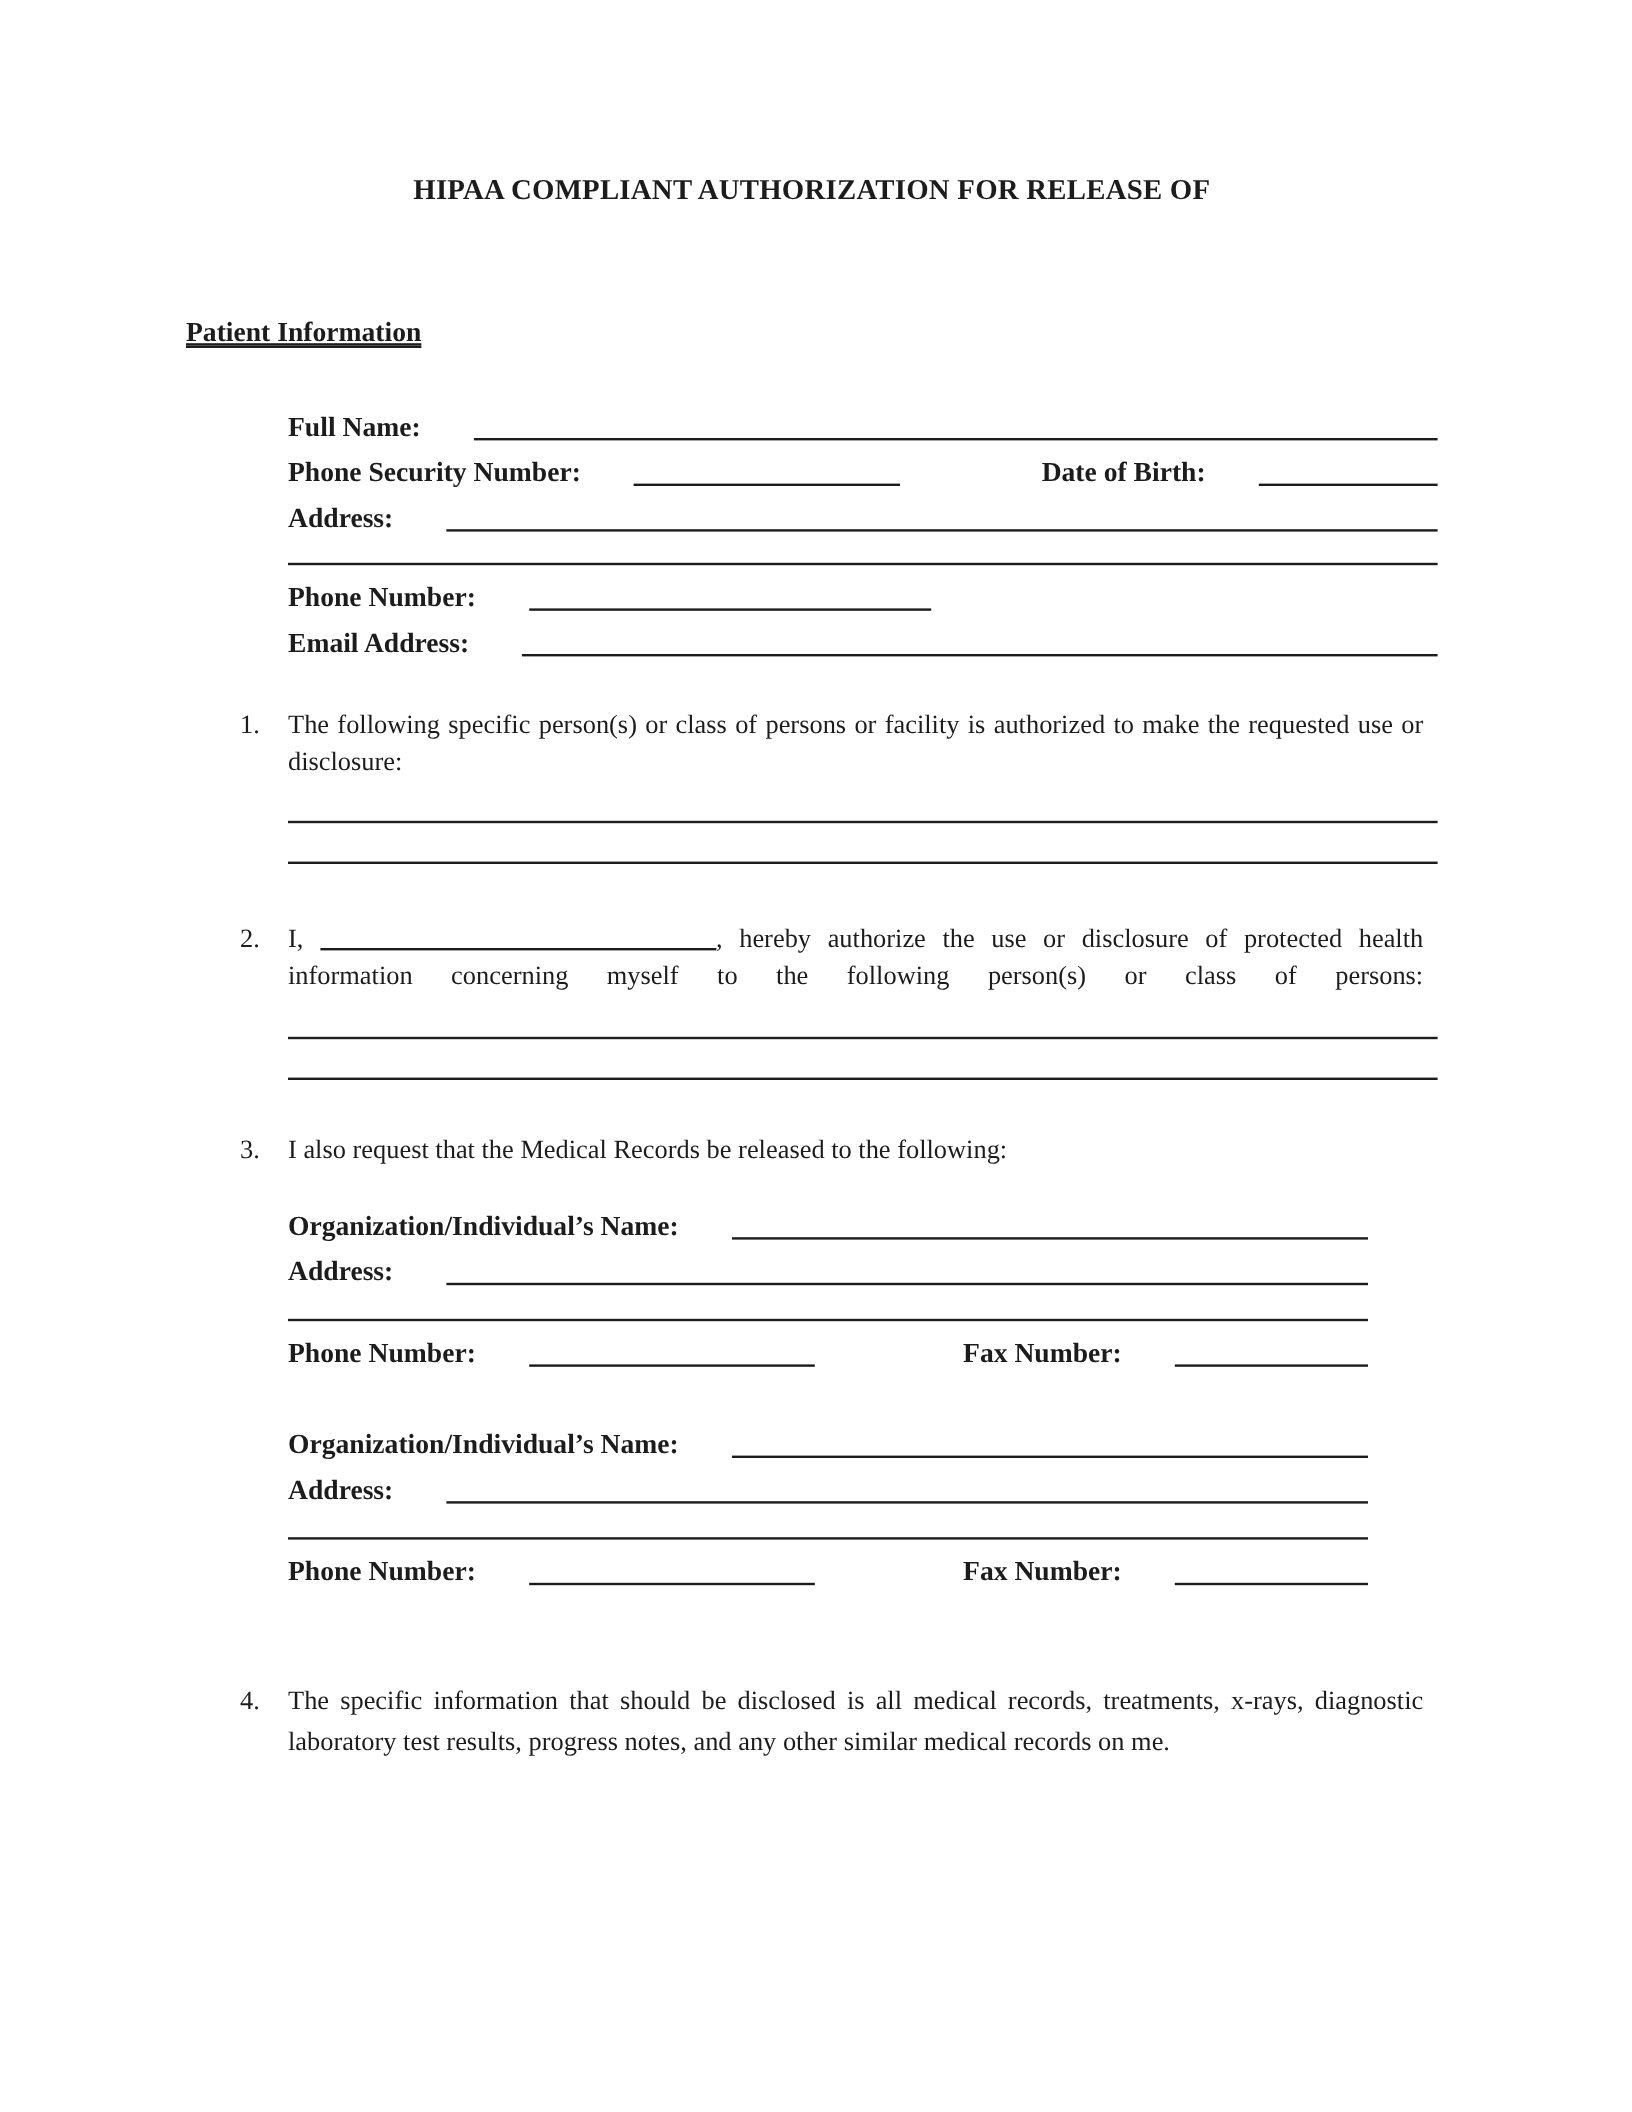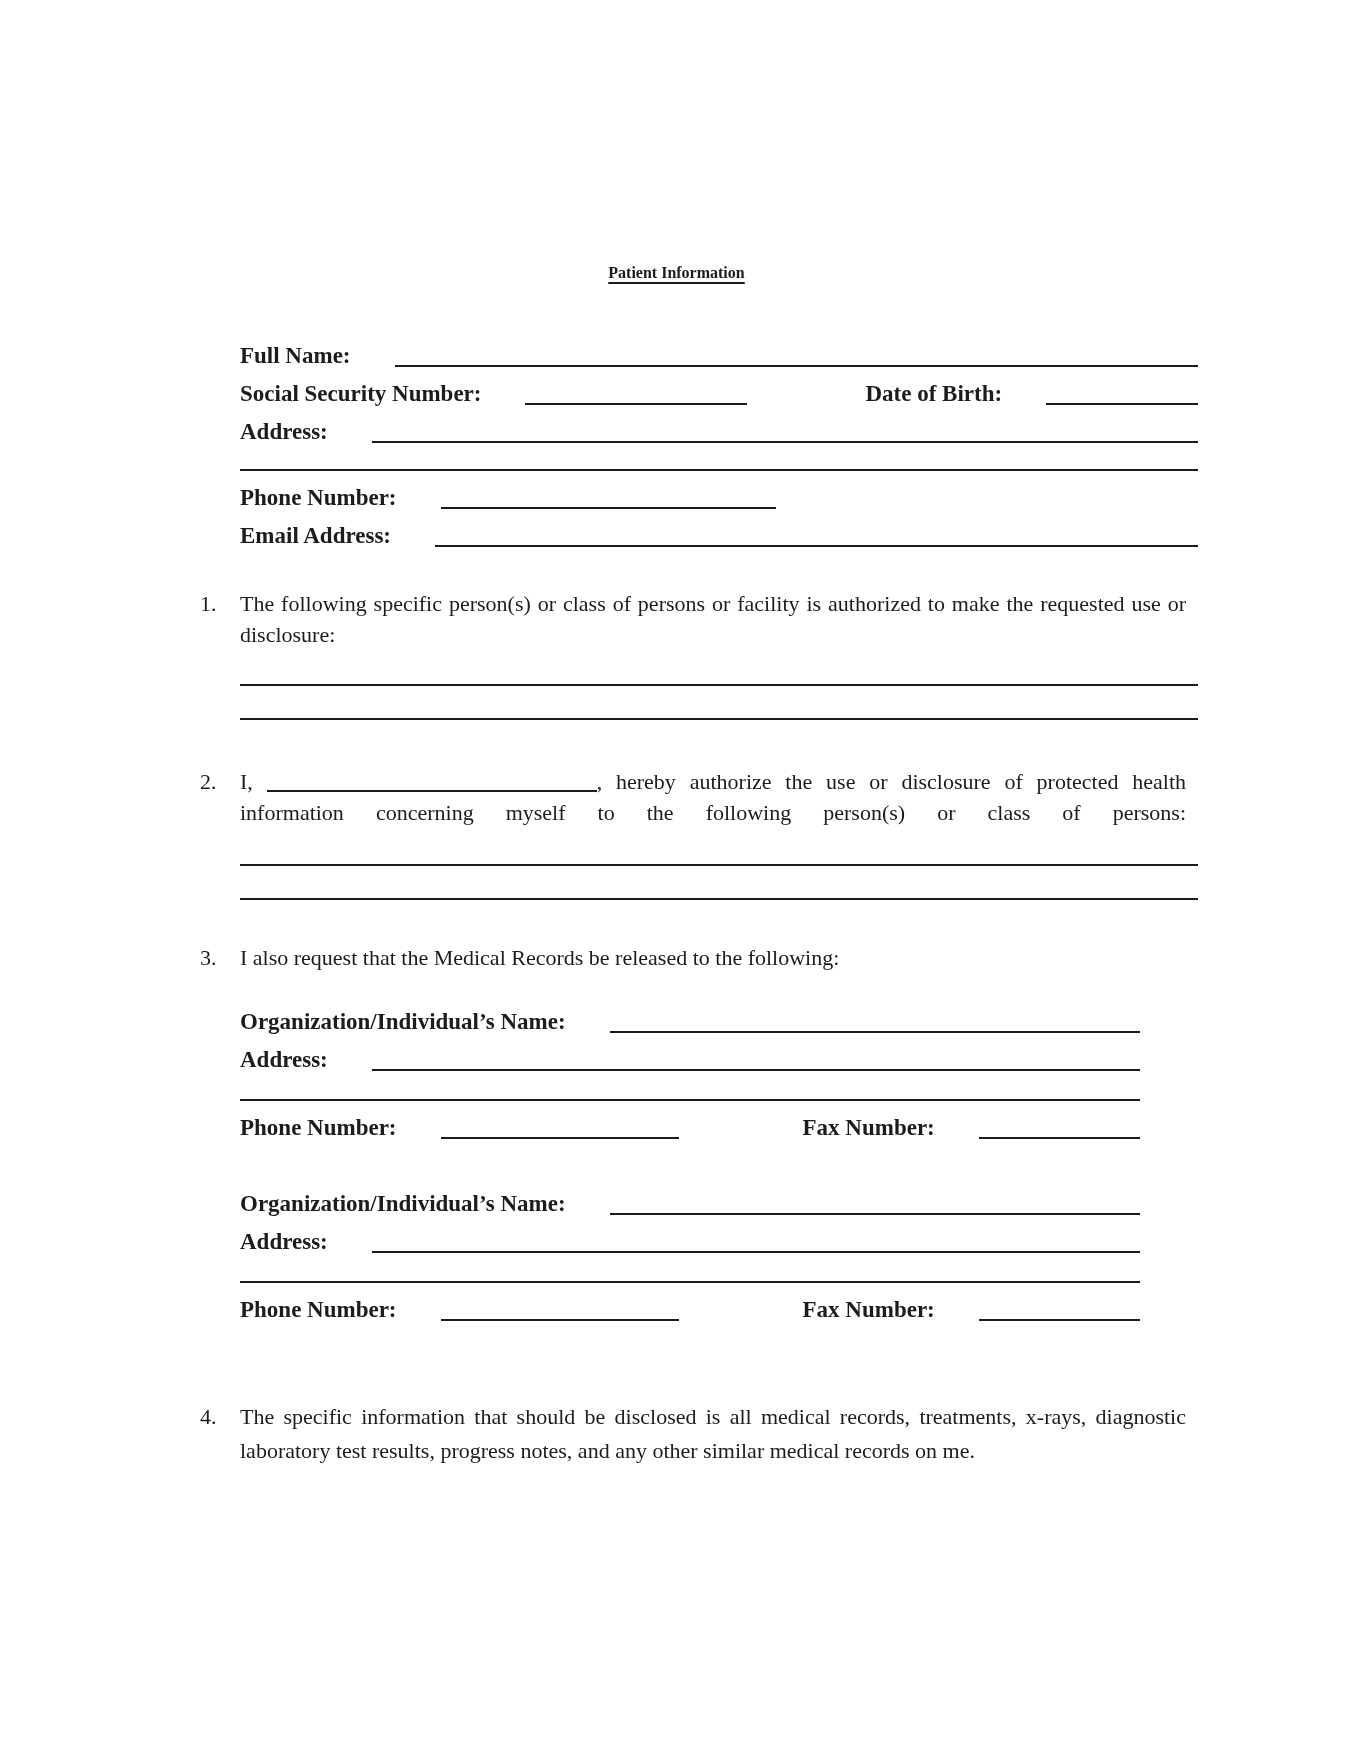--- a/index.html
+++ b/index.html
@@ -22,23 +22,24 @@
   .title-block {
     left: 155px; top: 141px; width: 1043px;
     text-align: center;
     font-weight: bold;
     font-size: 24px;
     line-height: 36px;
     letter-spacing: 0.2px;
   }
   .heading {
     left: 155px; top: 264px; width: 1043px;
-    text-align: center;
-    font-size: 16px;
+    text-align: left;
+    font-size: 23px;
     font-weight: bold;
+    text-decoration: underline;
   }
   .heading .u {
     text-decoration: underline;
     text-decoration-thickness: 2px;
     text-underline-offset: 4px;
   }
 
   
   .fields { left: 240px; width: 958px; }
   .field-row {
@@ -100,33 +101,34 @@
     height: 32px;
     border-bottom: 2px solid #1c1c1c;
   }
 </style>
 </head>
 <body>
 
 <div class="sheet">
 
   <div class="abs title-block">
+    <div>HIPAA COMPLIANT AUTHORIZATION FOR RELEASE OF</div>
   </div>
 
   <div class="abs heading">
     <span class="u">Patient Information</span>
   </div>
 
   <div class="abs fields" style="top:332px">
     <div class="field-row h38">
       <span class="flabel">Full Name:</span>
       <span class="line grow"></span>
     </div>
     <div class="field-row h38">
-      <span class="flabel">Social Security Number:</span>
+      <span class="flabel">Phone Security Number:</span>
       <span class="line w-ssn"></span>
       <span class="sp46"></span>
       <span class="flabel">Date of Birth:</span>
       <span class="line grow"></span>
     </div>
     <div class="field-row h38">
       <span class="flabel">Address:</span>
       <span class="line grow"></span>
     </div>
     <div class="field-row h28">

